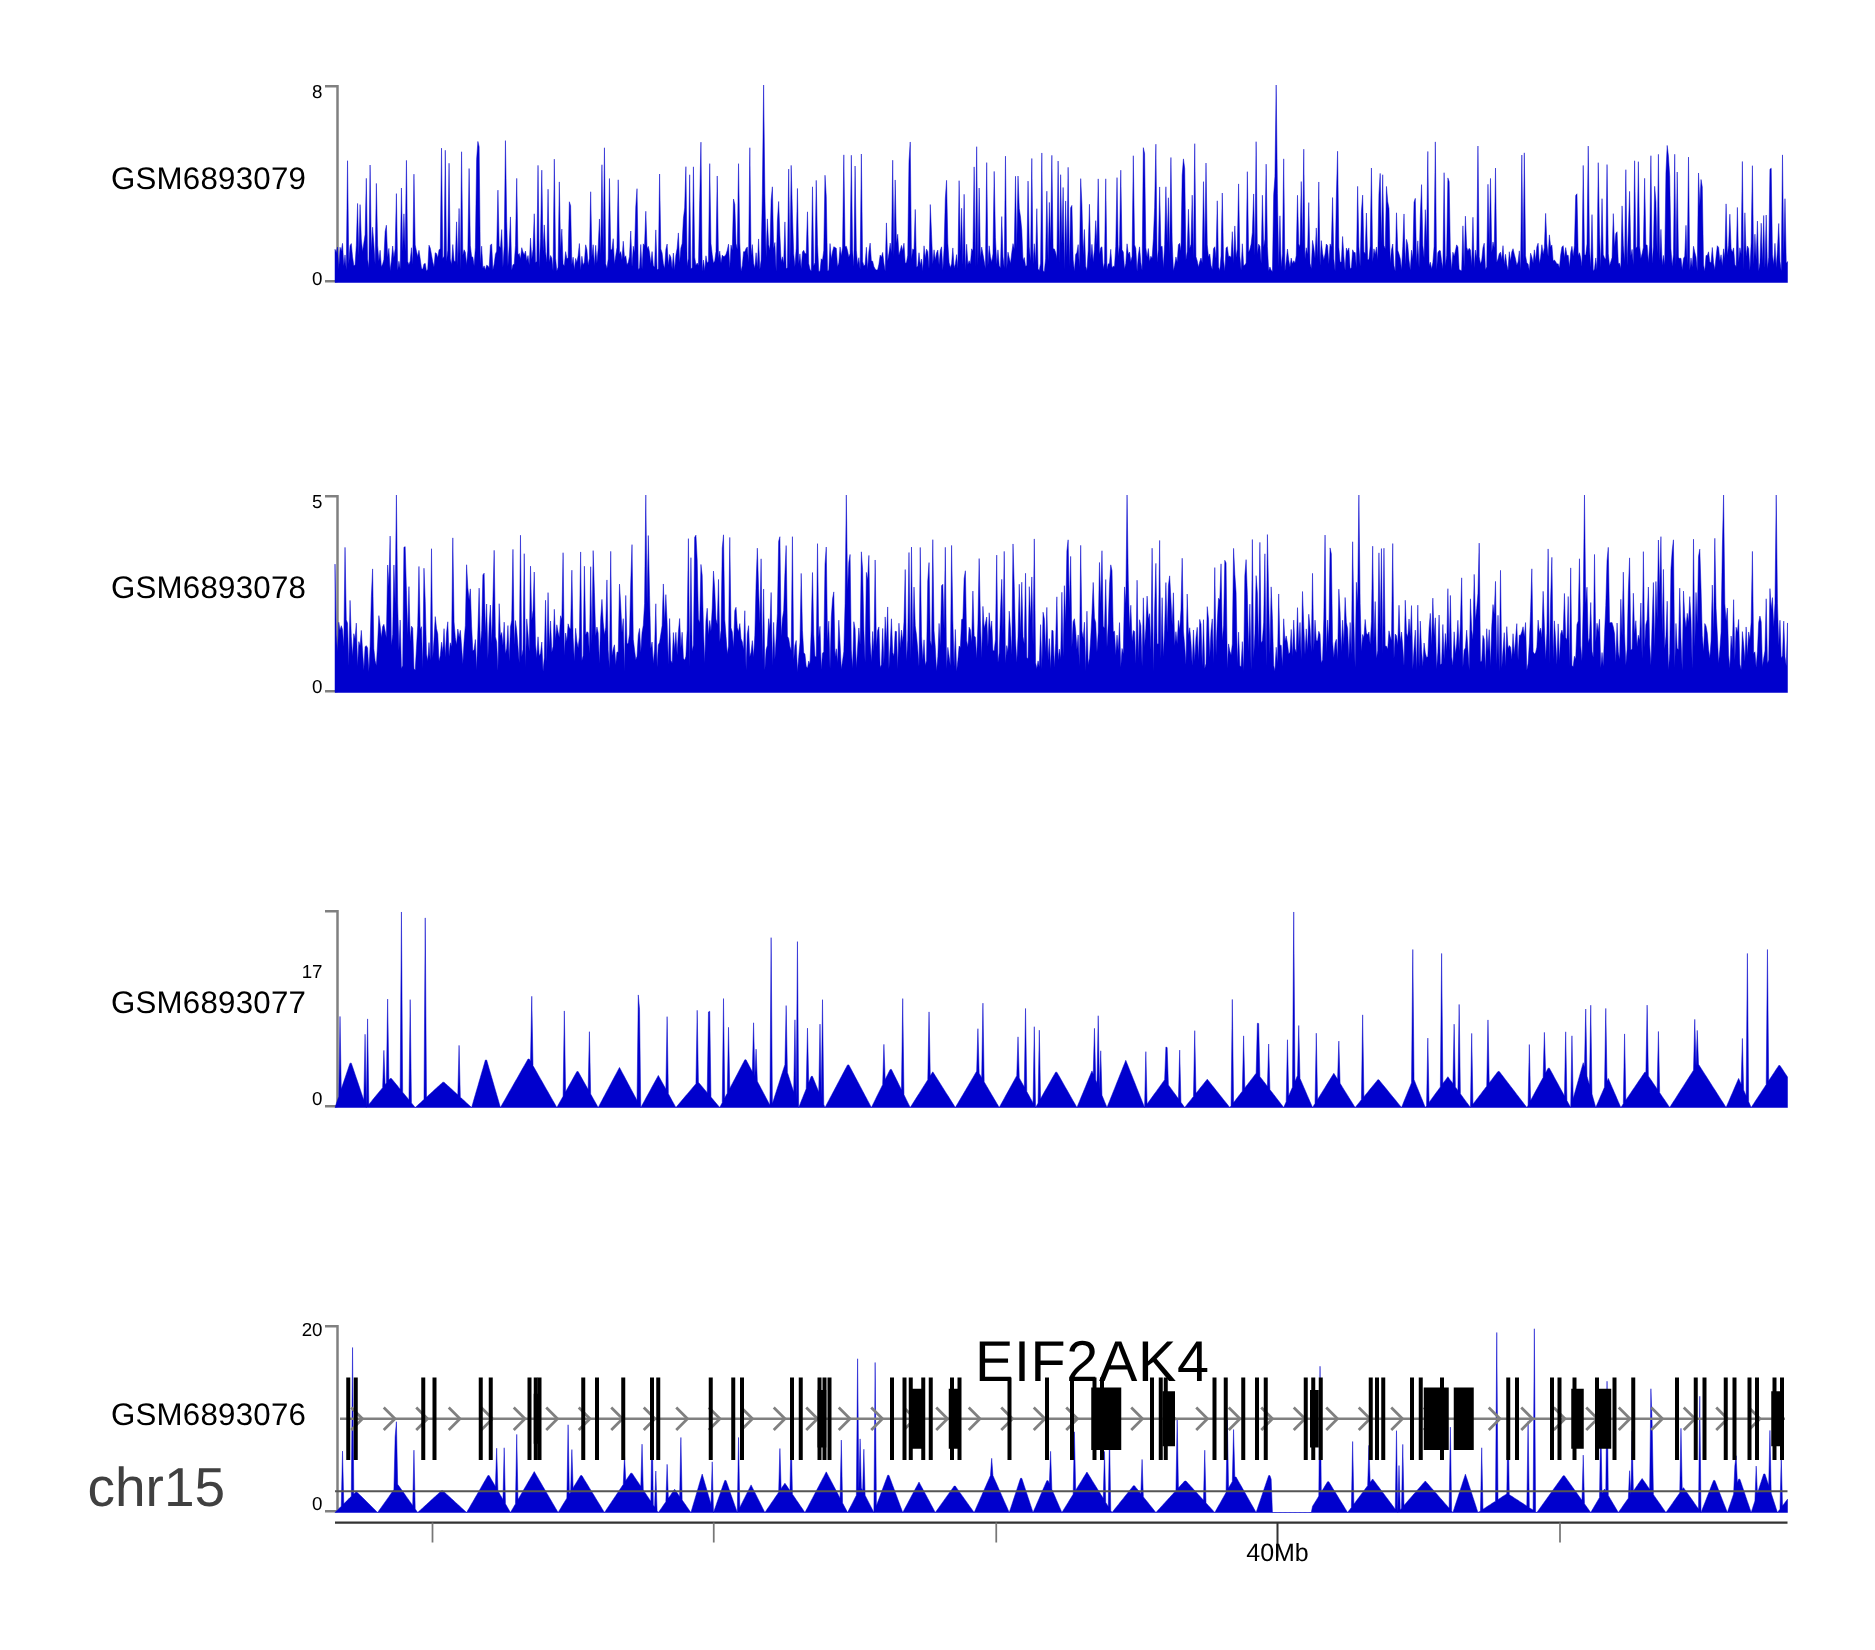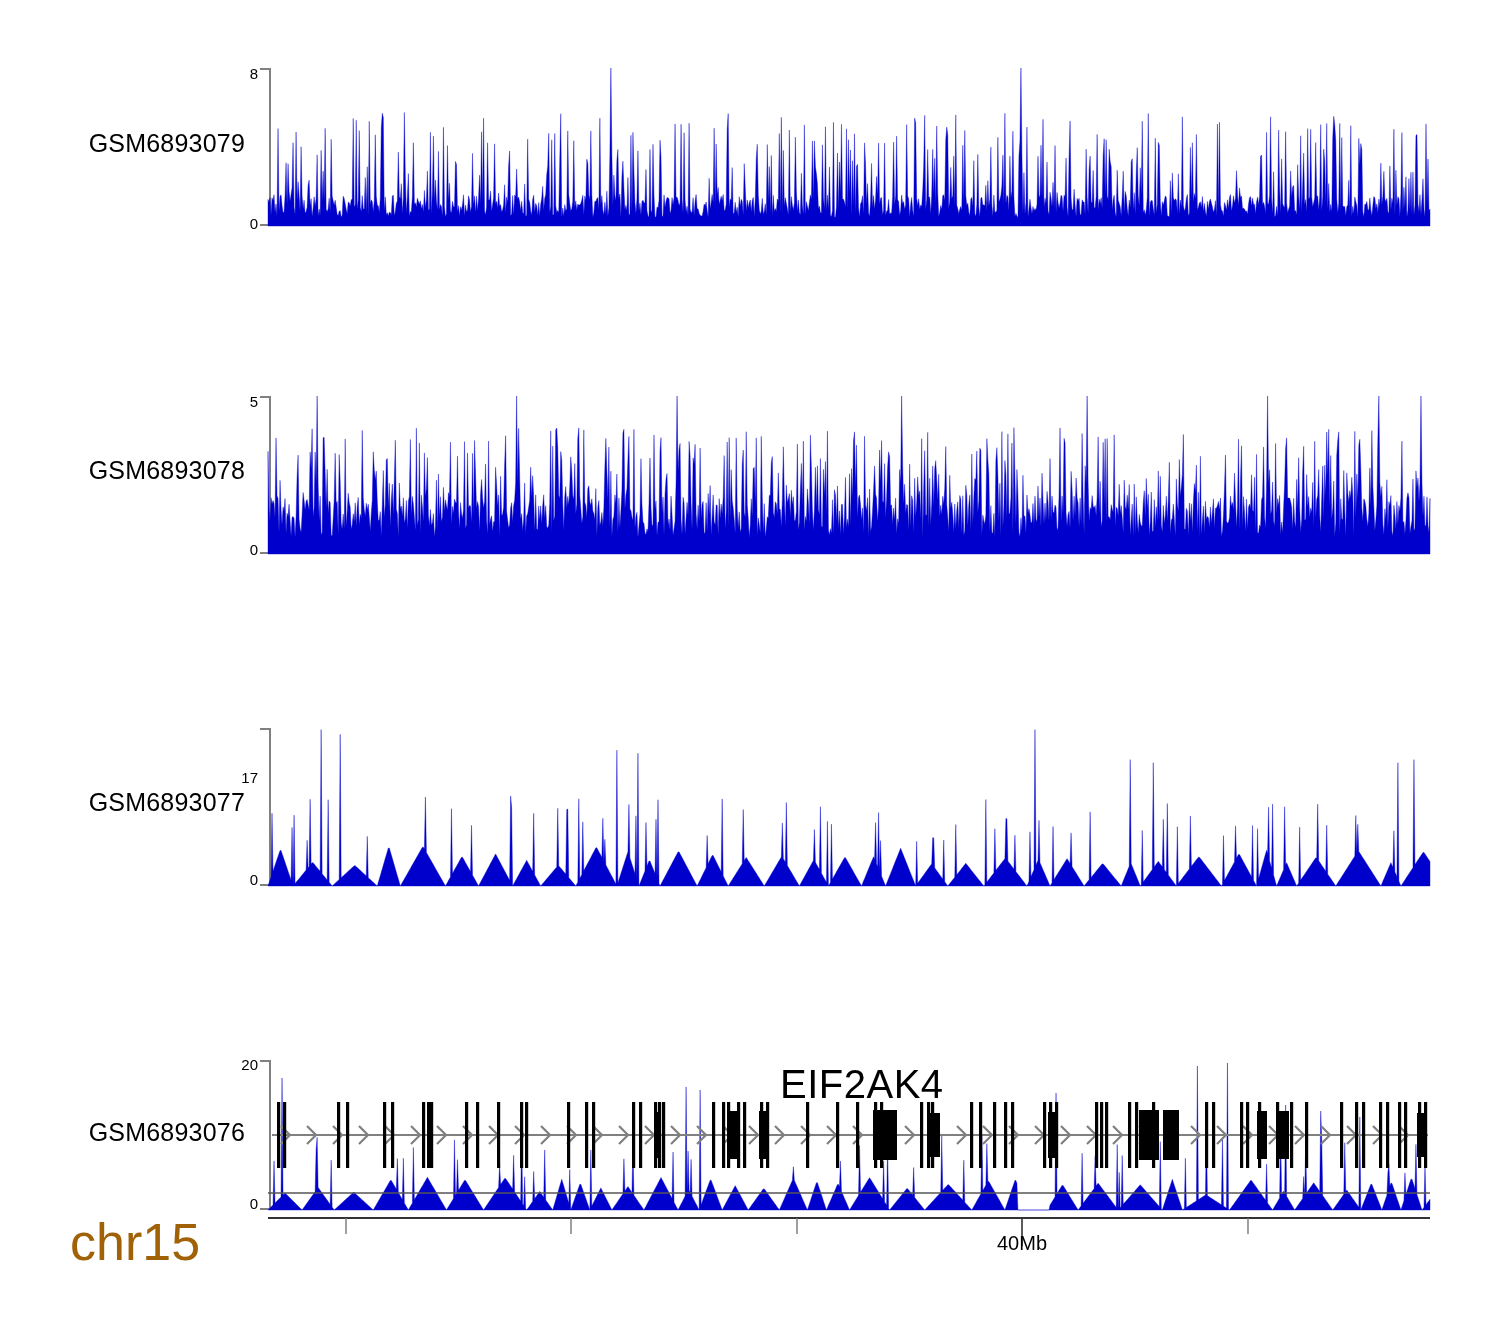--- a/index.html
+++ b/index.html
@@ -41,32 +41,32 @@
     width:60px;
     right:1242px;
     line-height:1;
   }
 
   
   #gene-region{position:absolute;left:0;top:1060px;width:1500px;height:140px;}
   #gene-name{
     position:absolute;
     left:780px;top:1062px;
-    font-size:40px;
+    font-size:46px;
     color:#000000;
     letter-spacing:0.5px;
   }
 
   
   #axis-region{position:absolute;left:0;top:1185px;width:1500px;height:120px;}
   #chrom-label{
     position:absolute;
-    left:70px;top:1212px;
-    font-size:52px;
-    color:#a16207;
+    left:70px;top:1166px;
+    font-size:44px;
+    color:#404040;
   }
   #axis-tick-label{
     position:absolute;
     font-size:20px;
     color:#000000;
     top:1232px;
     transform:translateX(-50%);
   }
 </style>
 </head>

